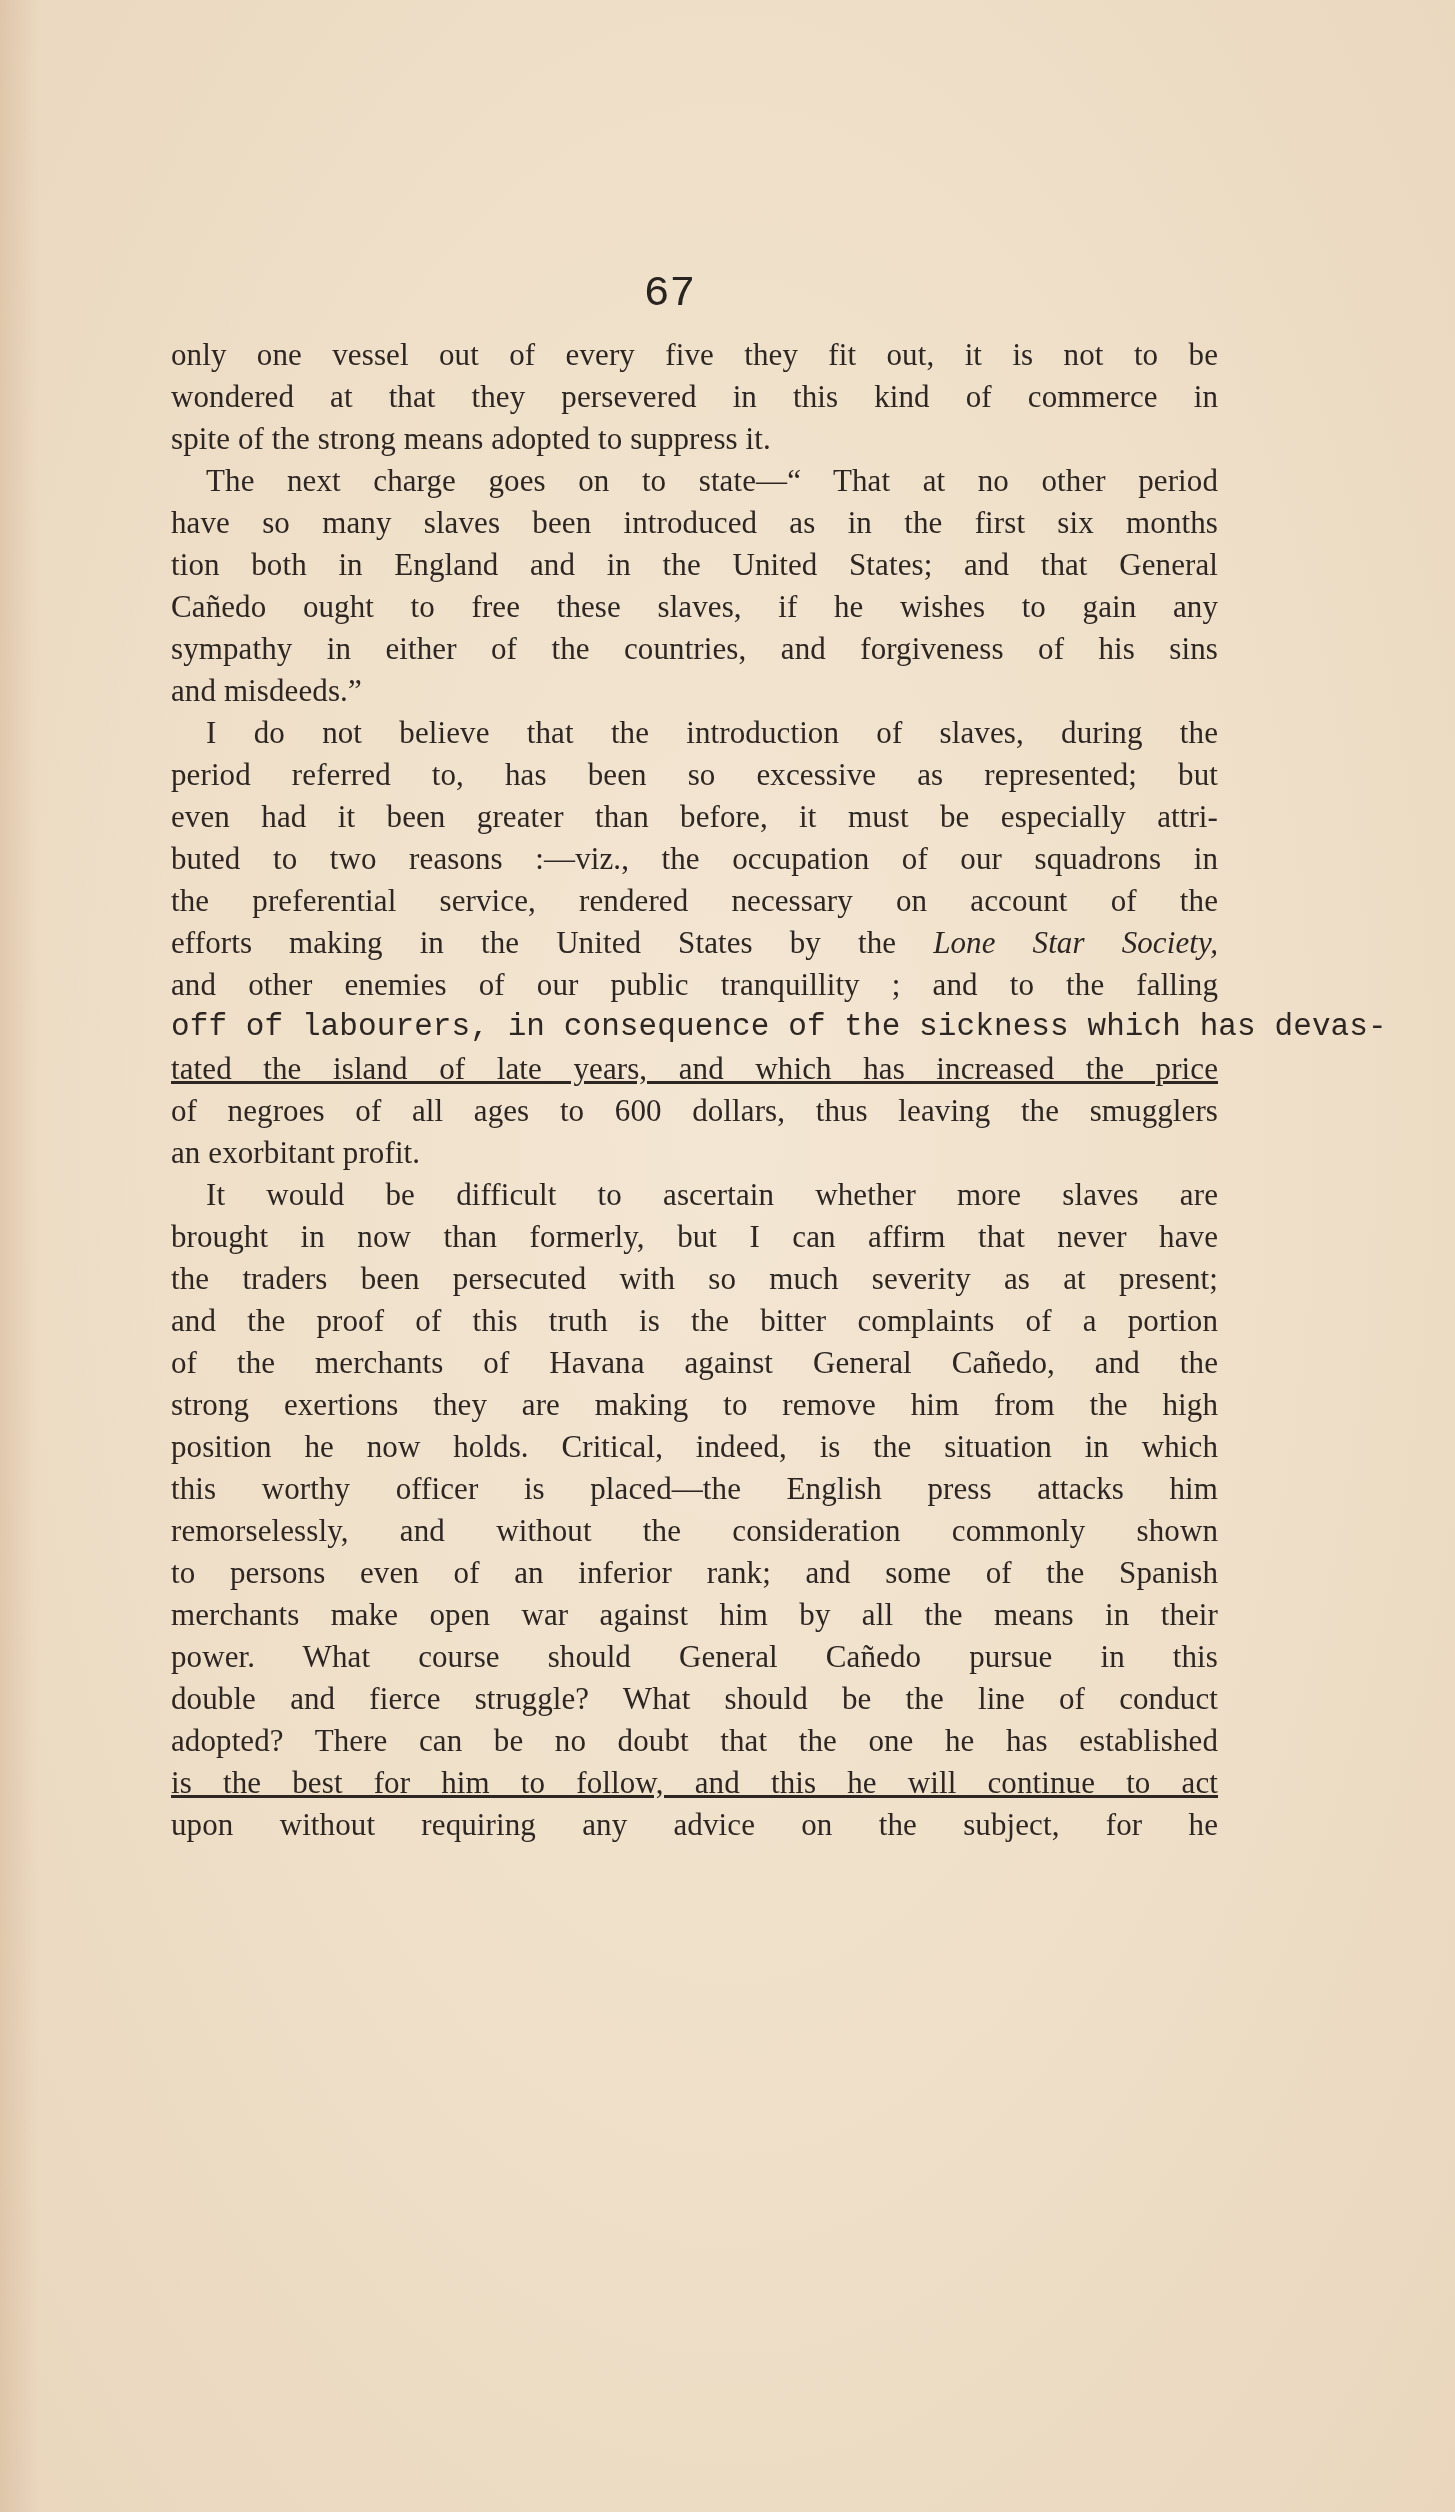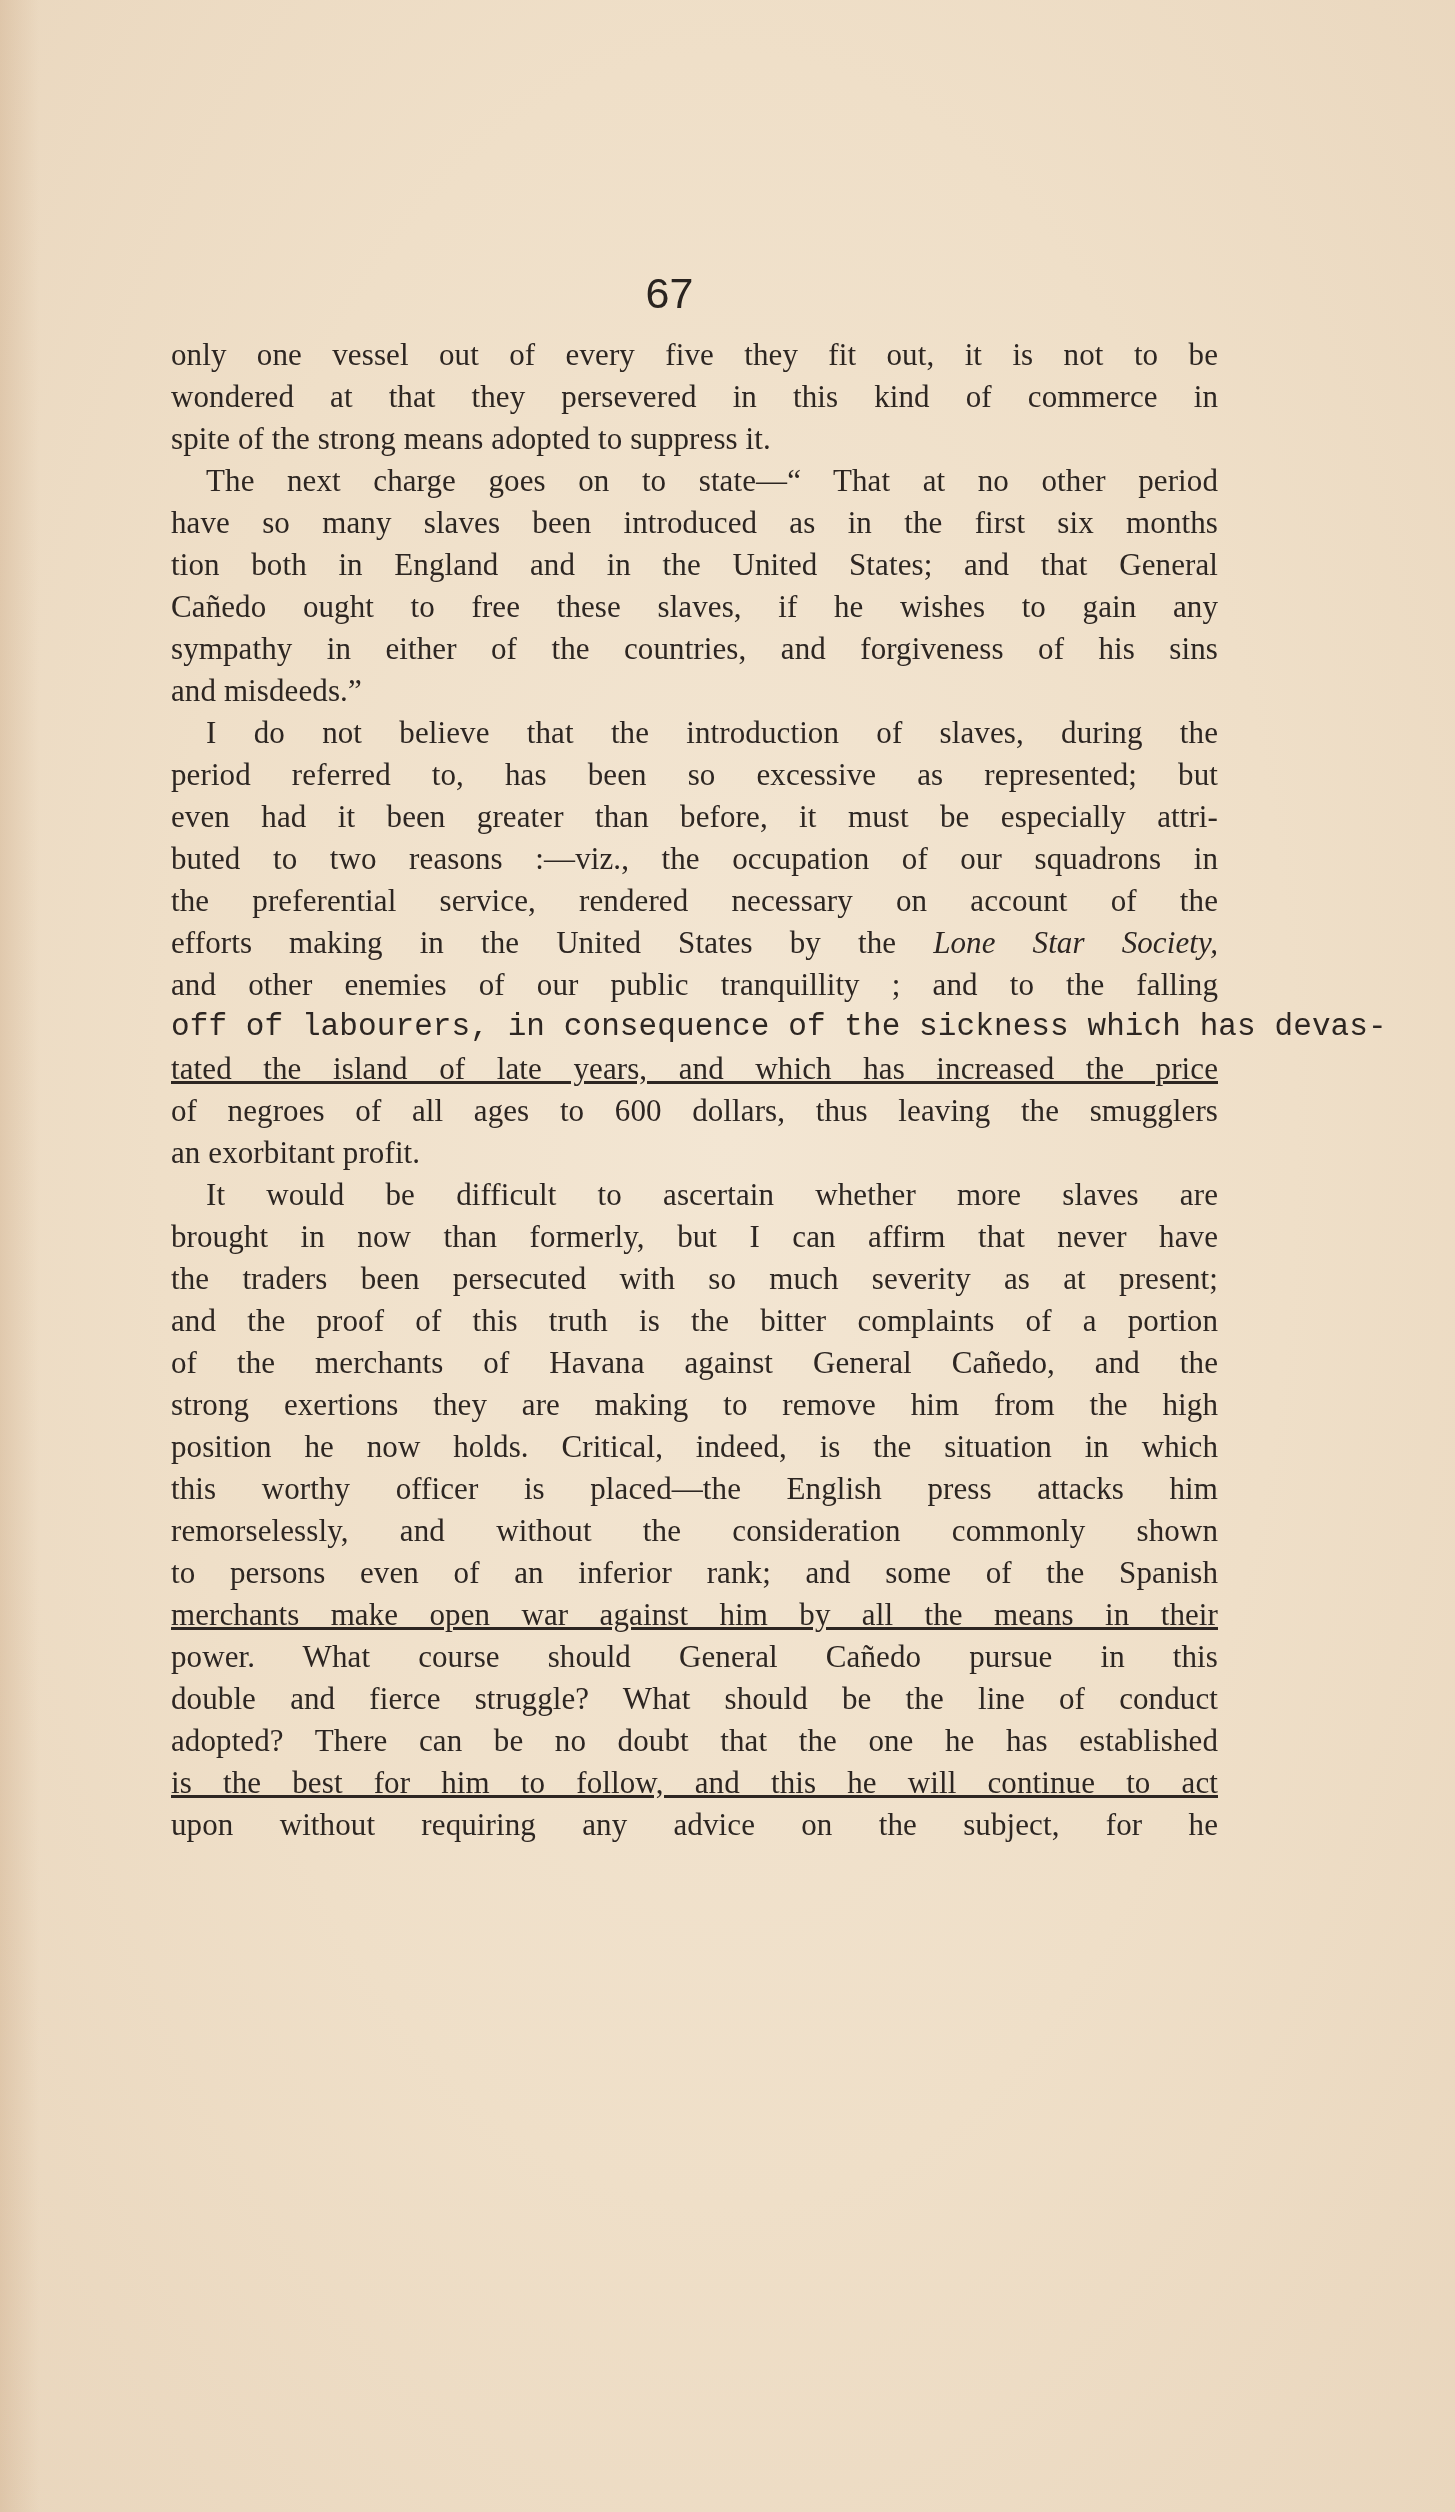--- a/index.html
+++ b/index.html
@@ -24,21 +24,21 @@
     top: 0;
     width: 1455px;
     height: 2512px;
   }
   .page-number {
     position: absolute;
     left: 0;
     width: 1339px;
     top: 269px;
     text-align: center;
-    font-family: Liberation Sans, sans-serif;
+    font-family: Liberation Mono, monospace;
     font-size: 43px;
     line-height: 49px;
     color: #2a2420;
   }
   .text-block {
     position: absolute;
     left: 139px;
     top: 334px;
     width: 1047px;
     margin-left: 32px;
@@ -107,21 +107,21 @@
       <span class="line indent" style="display: block; width: auto;">It would be difficult to ascertain whether more slaves are</span>
       <span class="line" style="display: block; width: auto;">brought in now than formerly, but I can affirm that never have</span>
       <span class="line" style="display: block; width: auto;">the traders been persecuted with so much severity as at present;</span>
       <span class="line" style="display: block; width: auto;">and the proof of this truth is the bitter complaints of a portion</span>
       <span class="line" style="display: block; width: auto;">of the merchants of Havana against General Cañedo, and the</span>
       <span class="line" style="display: block; width: auto;">strong exertions they are making to remove him from the high</span>
       <span class="line" style="display: block; width: auto;">position he now holds.  Critical, indeed, is the situation in which</span>
       <span class="line" style="display: block; width: auto;">this worthy officer is placed—the English press attacks him</span>
       <span class="line" style="display: block; width: auto;">remorselessly, and without the consideration commonly shown</span>
       <span class="line" style="display: block; width: auto;">to persons even of an inferior rank; and some of the Spanish</span>
-      <span class="line" style="display: block; width: auto; text-decoration: underline;">merchants make open war against him by all the means in their</span>
+      <span class="line" style="display: block; width: auto;">merchants make open war against him by all the means in their</span>
       <span class="line" style="display: block; width: auto;">power.  What course should General Cañedo pursue in this</span>
       <span class="line" style="display: block; width: auto;">double and fierce struggle?  What should be the line of conduct</span>
       <span class="line" style="display: block; width: auto;">adopted? There can be no doubt that the one he has established</span>
       <span class="line" style="display: block; width: auto; text-decoration: underline;">is the best for him to follow, and this he will continue to act</span>
       <span class="line" style="display: block; width: auto;">upon without requiring any advice on the subject, for he</span>
     </div>
   </div>
 </div>
 
 

